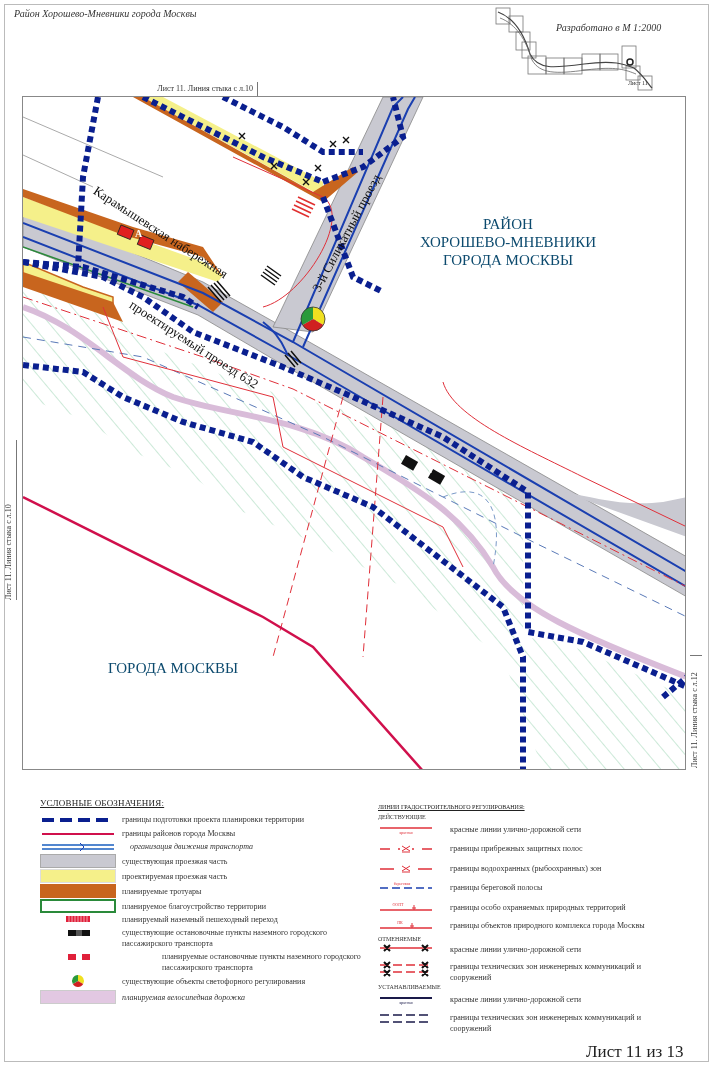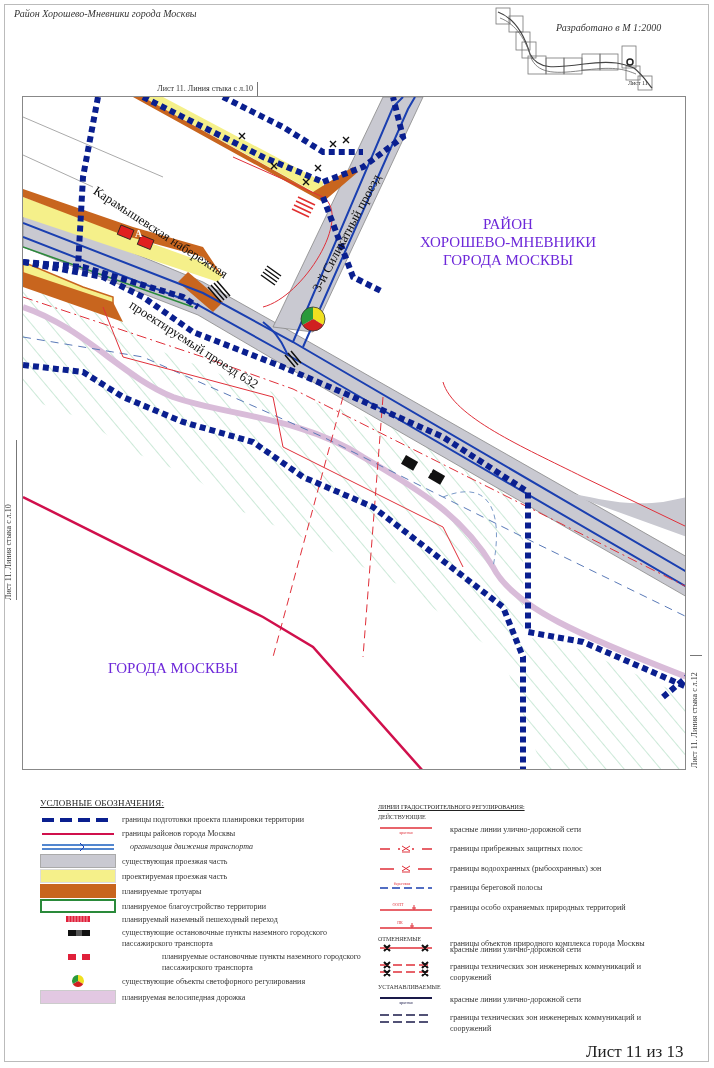--- a/index.html
+++ b/index.html
@@ -7,21 +7,21 @@
   .sheet { position:absolute; left:4px; top:4px; width:705px; height:1058px; border:1px solid #bbb; box-sizing:border-box; }
   .hdr-left { position:absolute; left:14px; top:8px; font-size:10px; font-style:italic; color:#333; }
   .hdr-right { position:absolute; left:556px; top:8px; font-size:10px; font-style:italic; color:#333;margin-top:14px; }
   .joint-top { position:absolute; left:138px; top:82px; width:120px; height:14px; border-right:1px solid #777; font-size:8px; color:#333; text-align:right; padding-right:4px; box-sizing:border-box; line-height:14px; }
   .joint-left { position:absolute; left:4px; top:440px; width:12px; height:160px; border-right:1px solid #777; }
   .joint-left span, .joint-right span { position:absolute; transform:rotate(-90deg); transform-origin:left top; font-size:8px; color:#333; white-space:nowrap; }
   .joint-left span { left:0; top:160px; }
   .joint-right { position:absolute; left:690px; top:655px; width:12px; height:115px; border-top:1px solid #777; }
   .joint-right span { left:0; top:112px; }
   .map { position:absolute; left:22px; top:96px; width:664px; height:674px; border:1px solid #888; box-sizing:border-box; overflow:hidden; background:#fff; }
-  .district { position:absolute; color:#6d28d9; text-align:center; font-size:15px; line-height:18px; font-family:"Liberation Serif", serif; }
+  .district { position:absolute; color:#0c4a6e; text-align:center; font-size:15px; line-height:18px; font-family:"Liberation Serif", serif; }
   .street { position:absolute; font-size:13px; color:#111; white-space:nowrap; transform-origin:left top; }
   .legend { position:absolute; left:22px; top:778px; width:664px; height:282px; }
   .lg-title { position:absolute; left:18px; top:20px; font-size:9px; text-decoration:underline; color:#222; letter-spacing:0.2px; }
   .lg-sym { position:absolute; width:76px; height:14px; }
   .lg-text { position:absolute; font-size:8px; color:#333; line-height:11px; }
   .rg-title { position:absolute; left:356px; top:26px; font-size:6px; text-decoration:underline; color:#222; }
   .rg-sub { position:absolute; font-size:6px; color:#333; }
   .footer { position:absolute; left:586px; top:1042px; font-size:17px; color:#222; }
   .keymap { position:absolute; left:494px; top:4px; width:194px; height:88px; }
 </style>
@@ -246,21 +246,21 @@
       <g transform="translate(38 7)">
           <path d="M0 0 L0 -6 A6 6 0 0 1 5.2 3 Z" fill="#f0e020"></path>
           <path d="M0 0 L5.2 3 A6 6 0 0 1 -5.2 3 Z" fill="#d02020"></path>
           <path d="M0 0 L-5.2 3 A6 6 0 0 1 0 -6 Z" fill="#2a9a3a"></path>
         </g>
     </svg>
     <div class="lg-text" style="left:100px;top:198px;">существующие объекты светофорного регулирования</div>
   </div>
   <div>
     <div class="lg-sym" style="left:18px;top:212px;background:#e2c8e2;border:1px solid #ccc;box-sizing:border-box;"></div>
-    <div class="lg-text" style="left:100px;top:214px;">планируемая велосипедная дорожка</div>
+    <div class="lg-text" style="left:100px;top:214px;font-style:italic;">планируемая велосипедная дорожка</div>
   </div>
 
   <div class="rg-title">ЛИНИИ ГРАДОСТРОИТЕЛЬНОГО РЕГУЛИРОВАНИЯ:</div>
   <div class="rg-sub" style="left:356px;top:36px;">ДЕЙСТВУЮЩИЕ</div>
 
   <div>
     <svg class="lg-sym" style="left:356px;top:44px;width:56px;" viewBox="0 0 56 14">
         <path d="M2 6 L54 6" stroke="#e0303a" stroke-width="1.5"></path>
         <text x="28" y="12" font-size="4" fill="#e0303a" text-anchor="middle">красная</text>
       </svg>
@@ -294,21 +294,21 @@
         <path d="M36 5 L36 10 M34 8 L38 8" stroke="#e0303a"></path>
       </svg>
     <div class="lg-text" style="left:428px;top:124px;">границы особо охраняемых природных территорий</div>
   </div>
   <div>
     <svg class="lg-sym" style="left:356px;top:140px;width:56px;" viewBox="0 0 56 14">
         <path d="M2 10 L54 10" stroke="#e0303a" stroke-width="1.5"></path>
         <text x="22" y="6" font-size="4" fill="#e0303a" text-anchor="middle">ПК</text>
         <path d="M34 5 L34 10 M32 8 L36 8" stroke="#e0303a"></path>
       </svg>
-    <div class="lg-text" style="left:428px;top:142px;margin-top:18px;">границы объектов природного комплекса города Москвы</div>
+    <div class="lg-text" style="left:428px;top:142px;">границы объектов природного комплекса города Москвы</div>
   </div>
 
   <div class="rg-sub" style="left:356px;top:158px;">ОТМЕНЯЕМЫЕ</div>
   <div>
     <svg class="lg-sym" style="left:356px;top:164px;width:56px;" viewBox="0 0 56 14">
         <path d="M2 6 L54 6" stroke="#e0303a" stroke-width="1.5"></path>
         <g stroke="#111" stroke-width="2">
           <path d="M6 3 L12 9 M12 3 L6 9 M44 3 L50 9 M50 3 L44 9"></path>
         </g>
       </svg>

